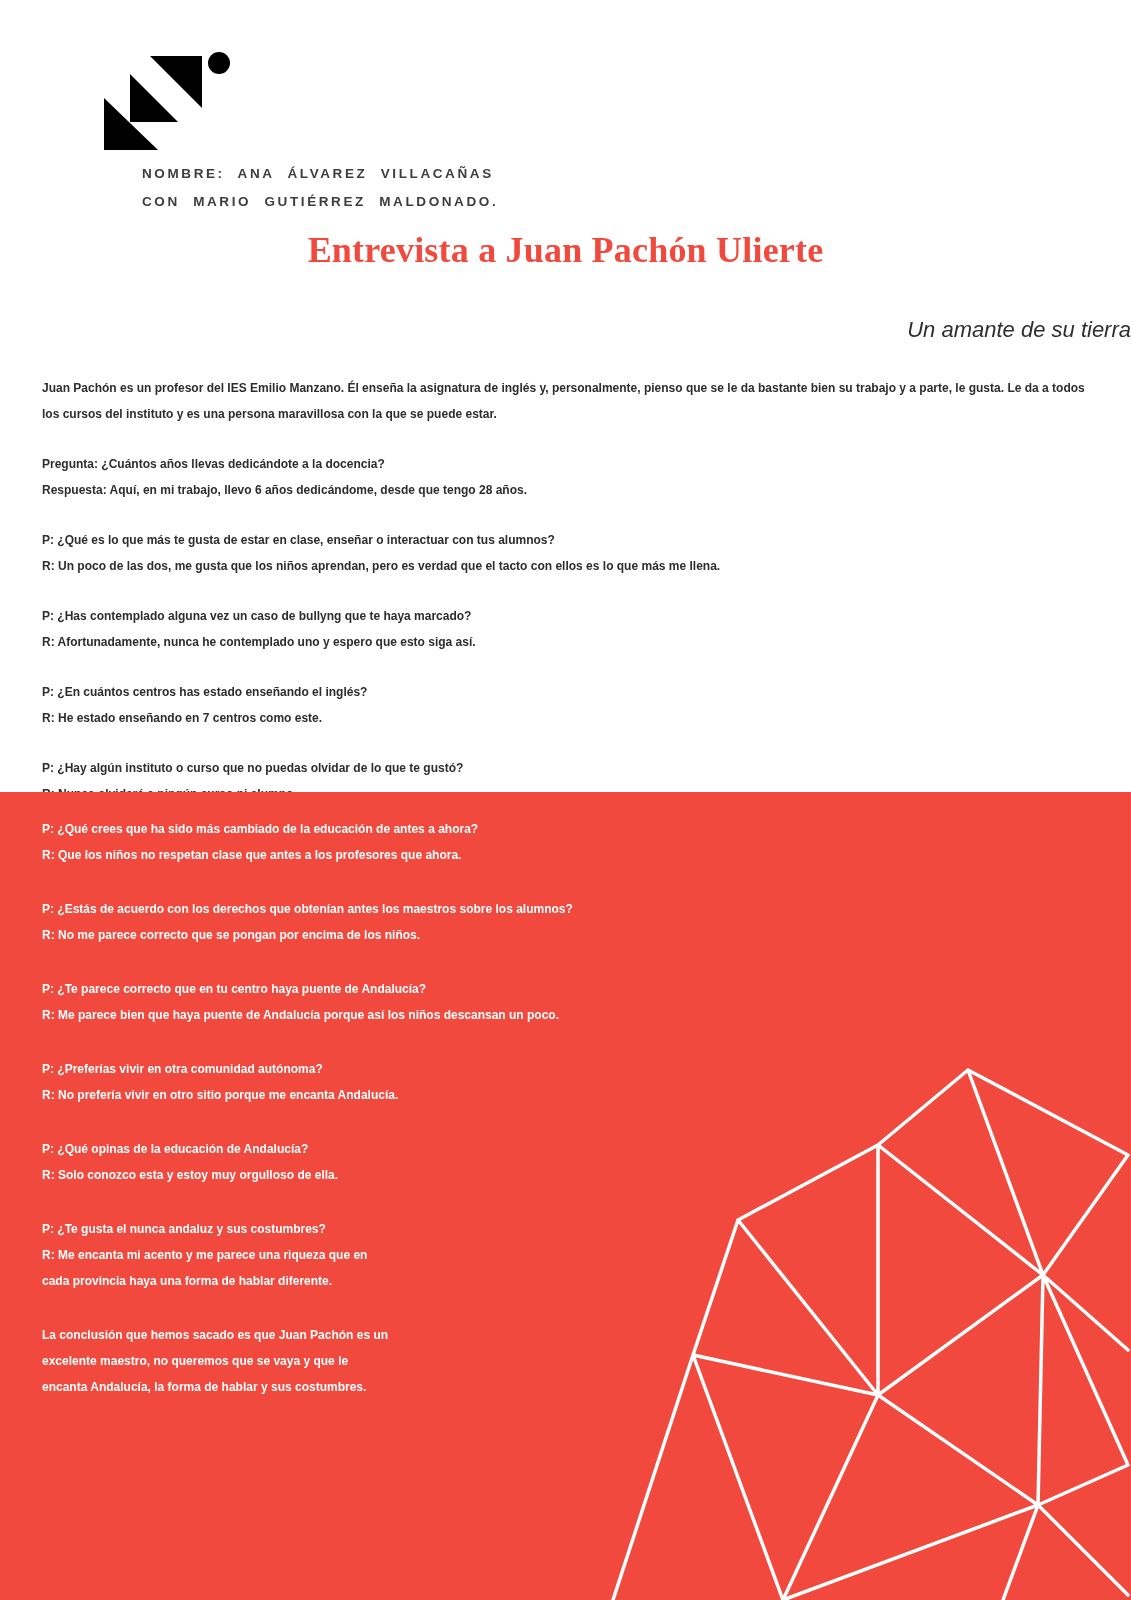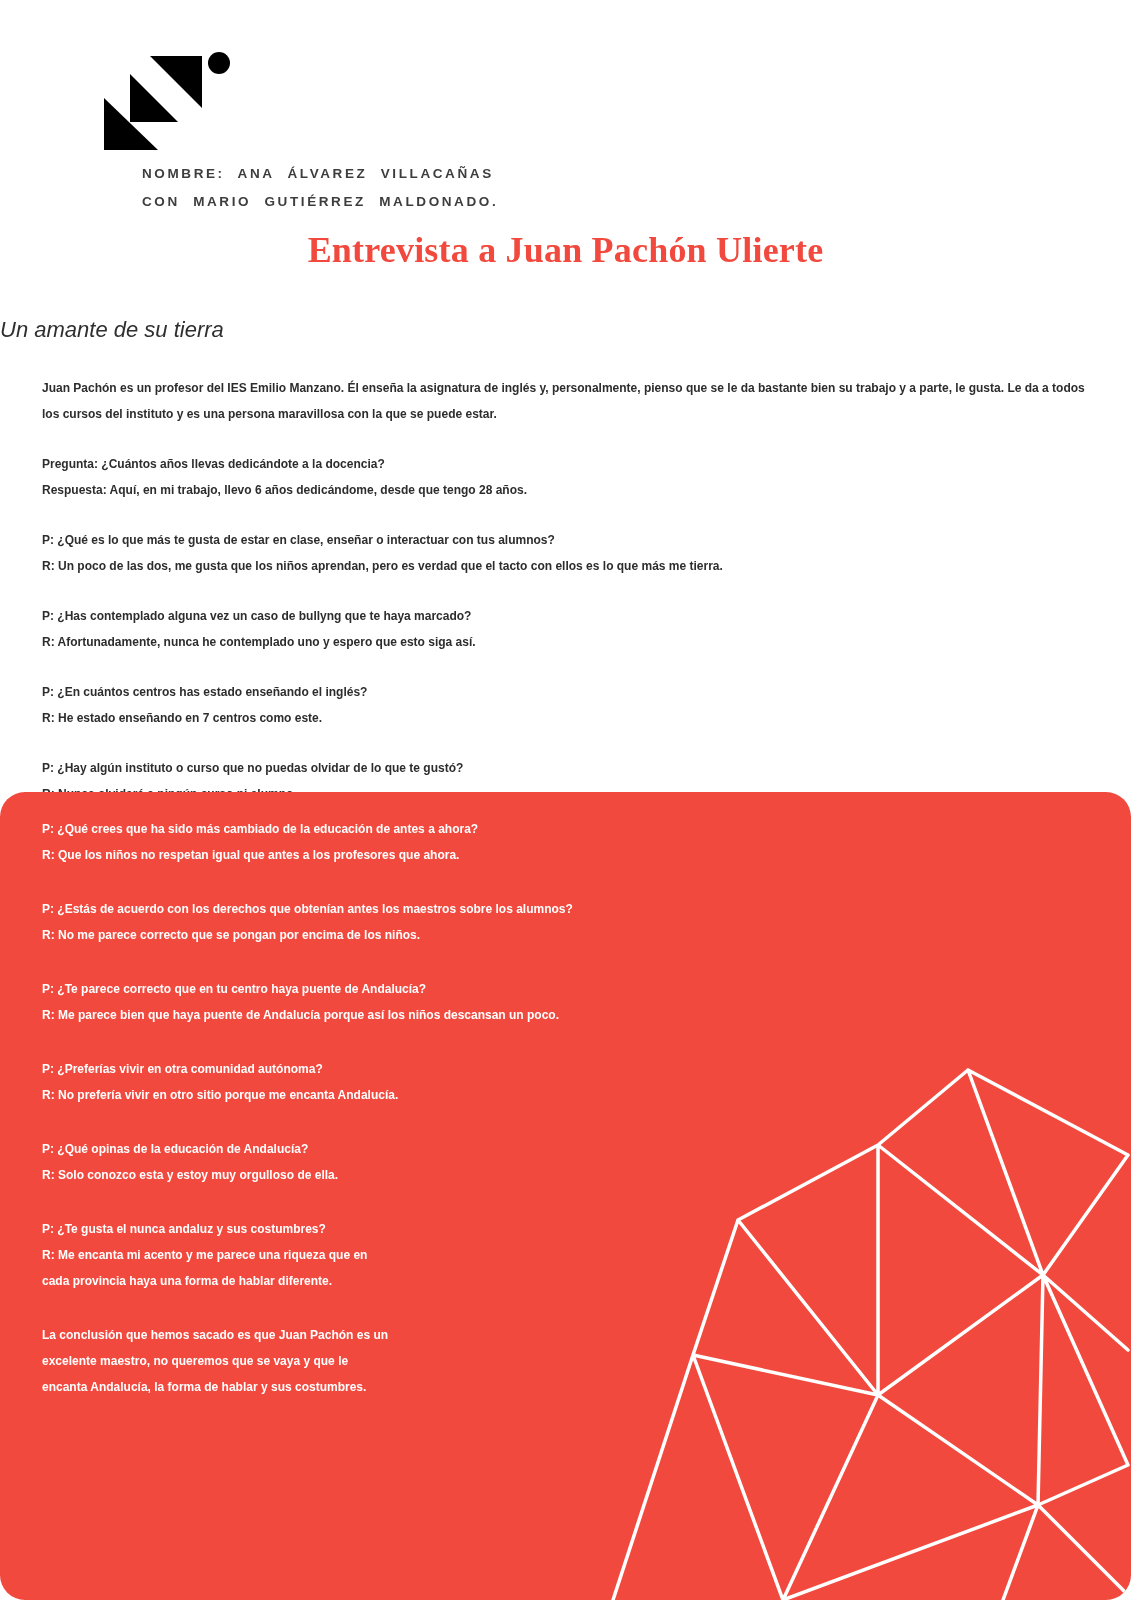--- a/index.html
+++ b/index.html
@@ -14,33 +14,33 @@
     font-size:13.5px;font-weight:600;letter-spacing:2.6px;word-spacing:7px;
     line-height:2.05;color:#3d3d3d;text-transform:uppercase;
   }
   .title{
     margin:14px 0 0;text-align:center;
     font-size:36px;font-weight:700;letter-spacing:.2px;
     color:var(--accent,#f1493d);
     font-family:Liberation Serif, serif;
   }
   .subtitle{
-    margin-top:46px;text-align:left;
+    margin-top:46px;text-align:right;
     font-size:22px;font-style:italic;font-weight:500;color:#2f2f2f;
   }
   .white-body{padding:32px 42px 0;}
   .qa-text{
     margin:0;font-size:12px;line-height:26px;font-weight:700;
     color:var(--text-dark,#2d2d2d);white-space:pre-line;
   }
   .intro{margin-bottom:24px;}
   .qa{margin-bottom:24px;}
   .red-body{
     position:absolute;left:0;right:0;top:792px;bottom:0;
-    background:var(--accent,#f1493d);overflow:hidden;border-radius:25px;
+    background:var(--accent,#f1493d);overflow:hidden;
   }
   .red-content{position:relative;z-index:2;padding:24px 42px 0;}
   .red-body .qa{margin-bottom:28px;}
   .red-body .qa-text{color:var(--text-light,#ffffff);}
   .conclusion{margin-top:0;}
   .mesh{position:absolute;right:0;bottom:0;width:548px;height:565px;z-index:1;}
   .mesh path{fill:none;stroke:#ffffff;stroke-width:3.5;stroke-linecap:round;stroke-linejoin:round;}
   .logo polygon,.logo circle{fill:#000000;}
 </style>
 </head>
@@ -67,21 +67,21 @@
 
   <section class="white-body">
     <p class="qa-text intro">Juan Pachón es un profesor del IES Emilio Manzano. Él enseña la asignatura de inglés y, personalmente, pienso que se le da bastante bien su trabajo y a parte, le gusta. Le da a todos los cursos del instituto y es una persona maravillosa con la que se puede estar.</p>
 
     <div class="qa">
       <p class="qa-text">Pregunta: ¿Cuántos años llevas dedicándote a la docencia?</p>
       <p class="qa-text">Respuesta: Aquí, en mi trabajo, llevo 6 años dedicándome, desde que tengo 28 años.</p>
     </div>
     <div class="qa">
       <p class="qa-text">P: ¿Qué es lo que más te gusta de estar en clase, enseñar o interactuar con tus alumnos?</p>
-      <p class="qa-text">R: Un poco de las dos, me gusta que los niños aprendan, pero es verdad que el tacto con ellos es lo que más me tierra.</p>
+      <p class="qa-text">R: Un poco de las dos, me gusta que los niños aprendan, pero es verdad que el tacto con ellos es lo que más me llena.</p>
     </div>
     <div class="qa">
       <p class="qa-text">P: ¿Has contemplado alguna vez un caso de bullyng que te haya marcado?</p>
       <p class="qa-text">R: Afortunadamente, nunca he contemplado uno y espero que esto siga así.</p>
     </div>
     <div class="qa">
       <p class="qa-text">P: ¿En cuántos centros has estado enseñando el inglés?</p>
       <p class="qa-text">R: He estado enseñando en 7 centros como este.</p>
     </div>
     <div class="qa">
@@ -112,21 +112,21 @@
                M110 320 L30 565
                M110 320 L200 565
                M200 565 L455 470
                M455 470 L420 565
                M455 470 L545 560"></path>
     </svg>
 
     <div class="red-content">
       <div class="qa">
         <p class="qa-text">P: ¿Qué crees que ha sido más cambiado de la educación de antes a ahora?</p>
-        <p class="qa-text">R: Que los niños no respetan igual que antes a los profesores que ahora.</p>
+        <p class="qa-text">R: Que los niños no respetan clase que antes a los profesores que ahora.</p>
       </div>
       <div class="qa">
         <p class="qa-text">P: ¿Estás de acuerdo con los derechos que obtenían antes los maestros sobre los alumnos?</p>
         <p class="qa-text">R: No me parece correcto que se pongan por encima de los niños.</p>
       </div>
       <div class="qa">
         <p class="qa-text">P: ¿Te parece correcto que en tu centro haya puente de Andalucía?</p>
         <p class="qa-text">R: Me parece bien que haya puente de Andalucía porque así los niños descansan un poco.</p>
       </div>
       <div class="qa">

